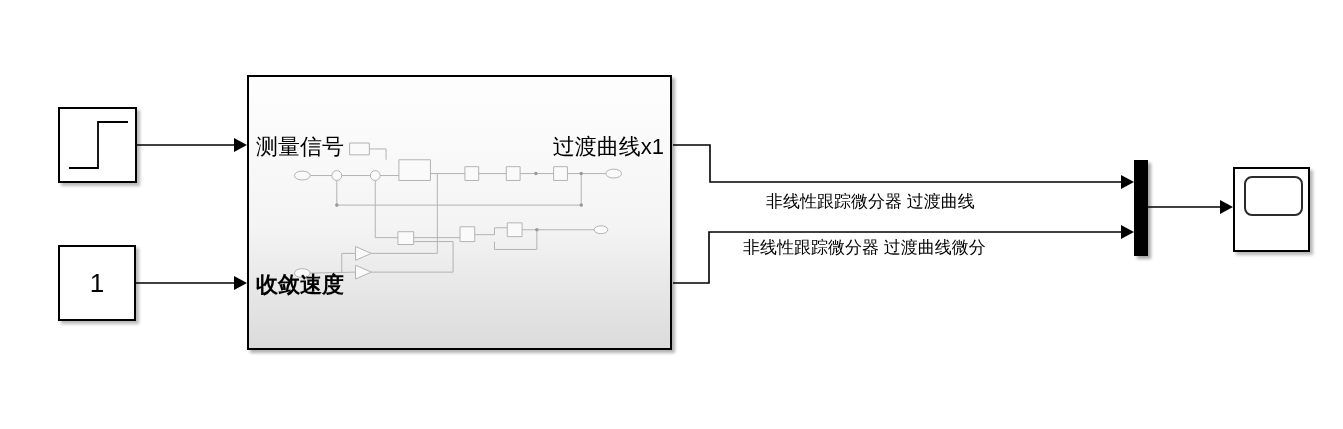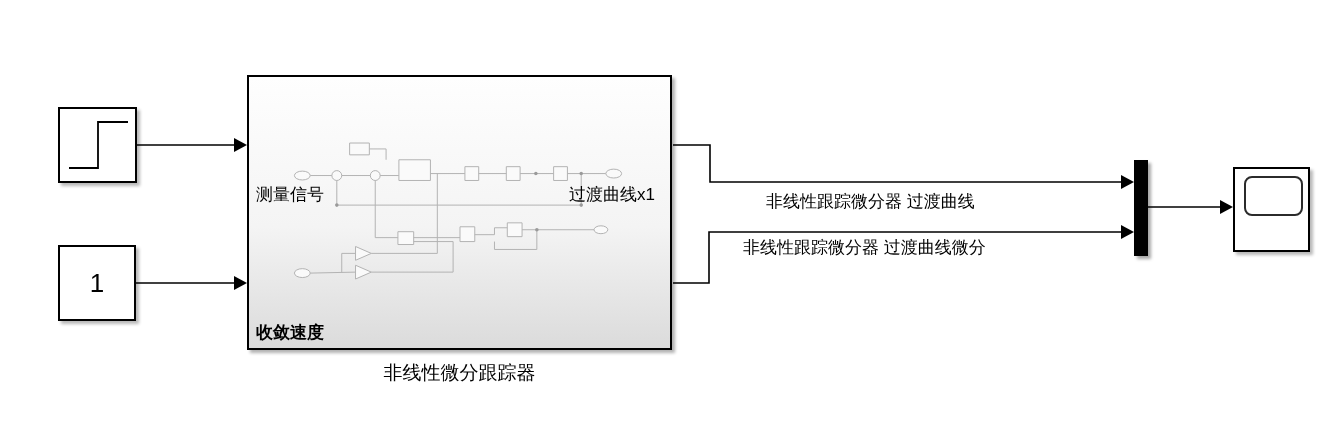--- a/index.html
+++ b/index.html
@@ -47,29 +47,28 @@
   .subsystem .preview {
     position: absolute; left: 0; top: 0; width: 100%; height: 100%;
   }
   .preview * { vector-effect: non-scaling-stroke; }
   .preview .ln   { fill: none; stroke: #b3b3b3; stroke-width: 1; }
   .preview .bx   { fill: #fafafa; stroke: #b3b3b3; stroke-width: 1; }
   .preview .dot  { fill: #9a9a9a; stroke: none; }
 
   .port-label {
     position: absolute;
-    font-size: 17px;
+    font-size: 22px;
     color: #000;
     white-space: nowrap;
     line-height: 20px;
-    margin-top: 48px;
   }
   .port-in1  { left: 7px;  top: 60px;  }
   .port-in2  { left: 7px;  top: 198px; font-weight: bold; }
-  .port-out1 { right: 15px; top: 60px;  }
+  .port-out1 { right: 6px; top: 60px;  }
   .port-out2 { right: 6px; top: 198px; }
 
   .subsystem-caption {
     position: absolute;
     left: 247px; top: 360px; width: 425px;
     text-align: center;
     font-size: 19px;
     color: #000;
     white-space: nowrap;
   }
@@ -188,21 +187,20 @@
       <circle class="dot" cx="88" cy="130" r="1.8"></circle>
       <circle class="dot" cx="336" cy="130" r="1.8"></circle>
       <circle class="dot" cx="291" cy="155" r="1.8"></circle>
     </svg>
 
     <span class="port-label port-in1">测量信号</span>
     <span class="port-label port-in2">收敛速度</span>
     <span class="port-label port-out1">过渡曲线x1</span>
   </div>
 
-  <div class="subsystem-caption">非线性微分跟踪器</div>
 
   <div class="signal-label signal-label-2">非线性跟踪微分器 过渡曲线微分</div>
   <div class="signal-label signal-label-1">非线性跟踪微分器 过渡曲线</div>
 
   <div class="mux-block"></div>
 
   <div class="scope-block">
     <div class="scope-screen"></div>
   </div>
 

